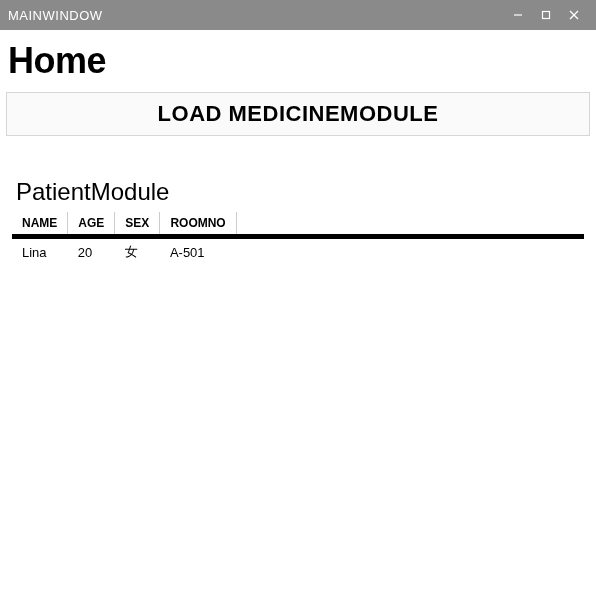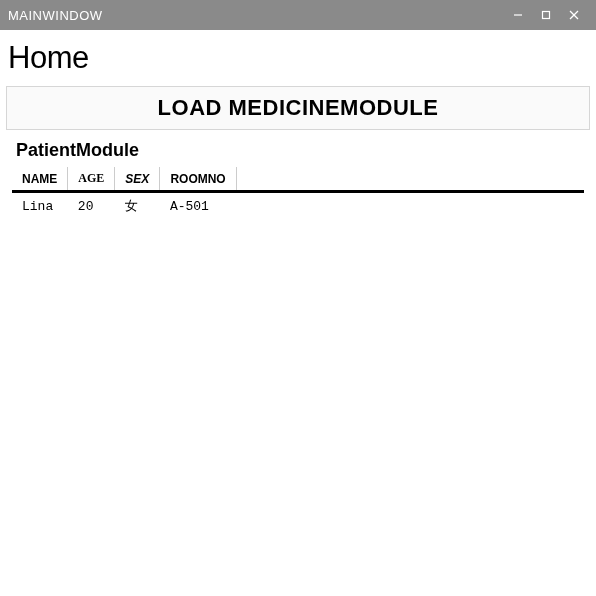--- a/index.html
+++ b/index.html
@@ -1,31 +1,31 @@
 <!DOCTYPE html>
 <html><head>
   <meta charset="utf-8">
   <style>
     * { box-sizing: border-box; margin: 0; padding: 0; }
     body { font-family: "Segoe UI", Arial, sans-serif; background: #fff; width: 596px; height: 596px; overflow: hidden; }
     .titlebar { background: #8a8a8a; color: #fff; height: 30px; display: flex; align-items: center; padding: 0 8px; font-size: 13px; letter-spacing: 0.5px; }
     .titlebar-spacer { flex: 1; }
     .titlebar-btn { width: 28px; height: 30px; display: flex; align-items: center; justify-content: center; cursor: pointer; }
     .content { padding: 4px 6px; }
-    .home-heading { font-size: 31px; font-weight: normal; margin: 6px 2px 10px 2px; letter-spacing: -0.5px; }
+    .home-heading { font-size: 36px; font-weight: bold; margin: 6px 2px 10px 2px; letter-spacing: -0.5px; }
     .load-button { width: 100%; padding: 8px 1px; font-size: 22px; font-weight: bold; background: #fafafa; border: 1px solid #d6d6d6; cursor: pointer; letter-spacing: 0.5px; }
-    .module-title { font-size: 18px; font-weight: 700; margin: 10px 0 6px 10px; }
+    .module-title { font-size: 24px; font-weight: 400; margin: 42px 0 6px 10px; }
     .table-wrap { margin: 0 6px; }
     table { border-collapse: collapse; width: 100%; font-size: 13px; }
-    thead th { text-align: left; font-weight: bold; font-size: 12px; padding: 4px 10px; border-right: 1px solid #ccc; border-bottom: 3px solid #000000; background: #fff; white-space: nowrap; }
+    thead th { text-align: left; font-weight: bold; font-size: 12px; padding: 4px 10px; border-right: 1px solid #ccc; border-bottom: 5px solid #000000; background: #fff; white-space: nowrap; }
     thead th:last-child { border-right: 1px solid #ccc; width: 100%; }
-    tbody td { text-align: left; padding: 4px 10px; white-space: nowrap; font-family: Liberation Mono, monospace; }
+    tbody td { text-align: left; padding: 4px 10px; white-space: nowrap; }
     .col-name { width: 60px; }
-    .col-age { width: 45px; font-family: Liberation Serif, serif; }
-    .col-sex { width: 45px; font-style: italic; }
+    .col-age { width: 45px; }
+    .col-sex { width: 45px; }
     .col-room { width: 80px; }
     .col-empty { border-right: none !important; }
   </style>
 </head>
 <body>
 
 <div class="titlebar">
   <span>MAINWINDOW</span>
   <div class="titlebar-spacer"></div>
   <div class="titlebar-btn">

